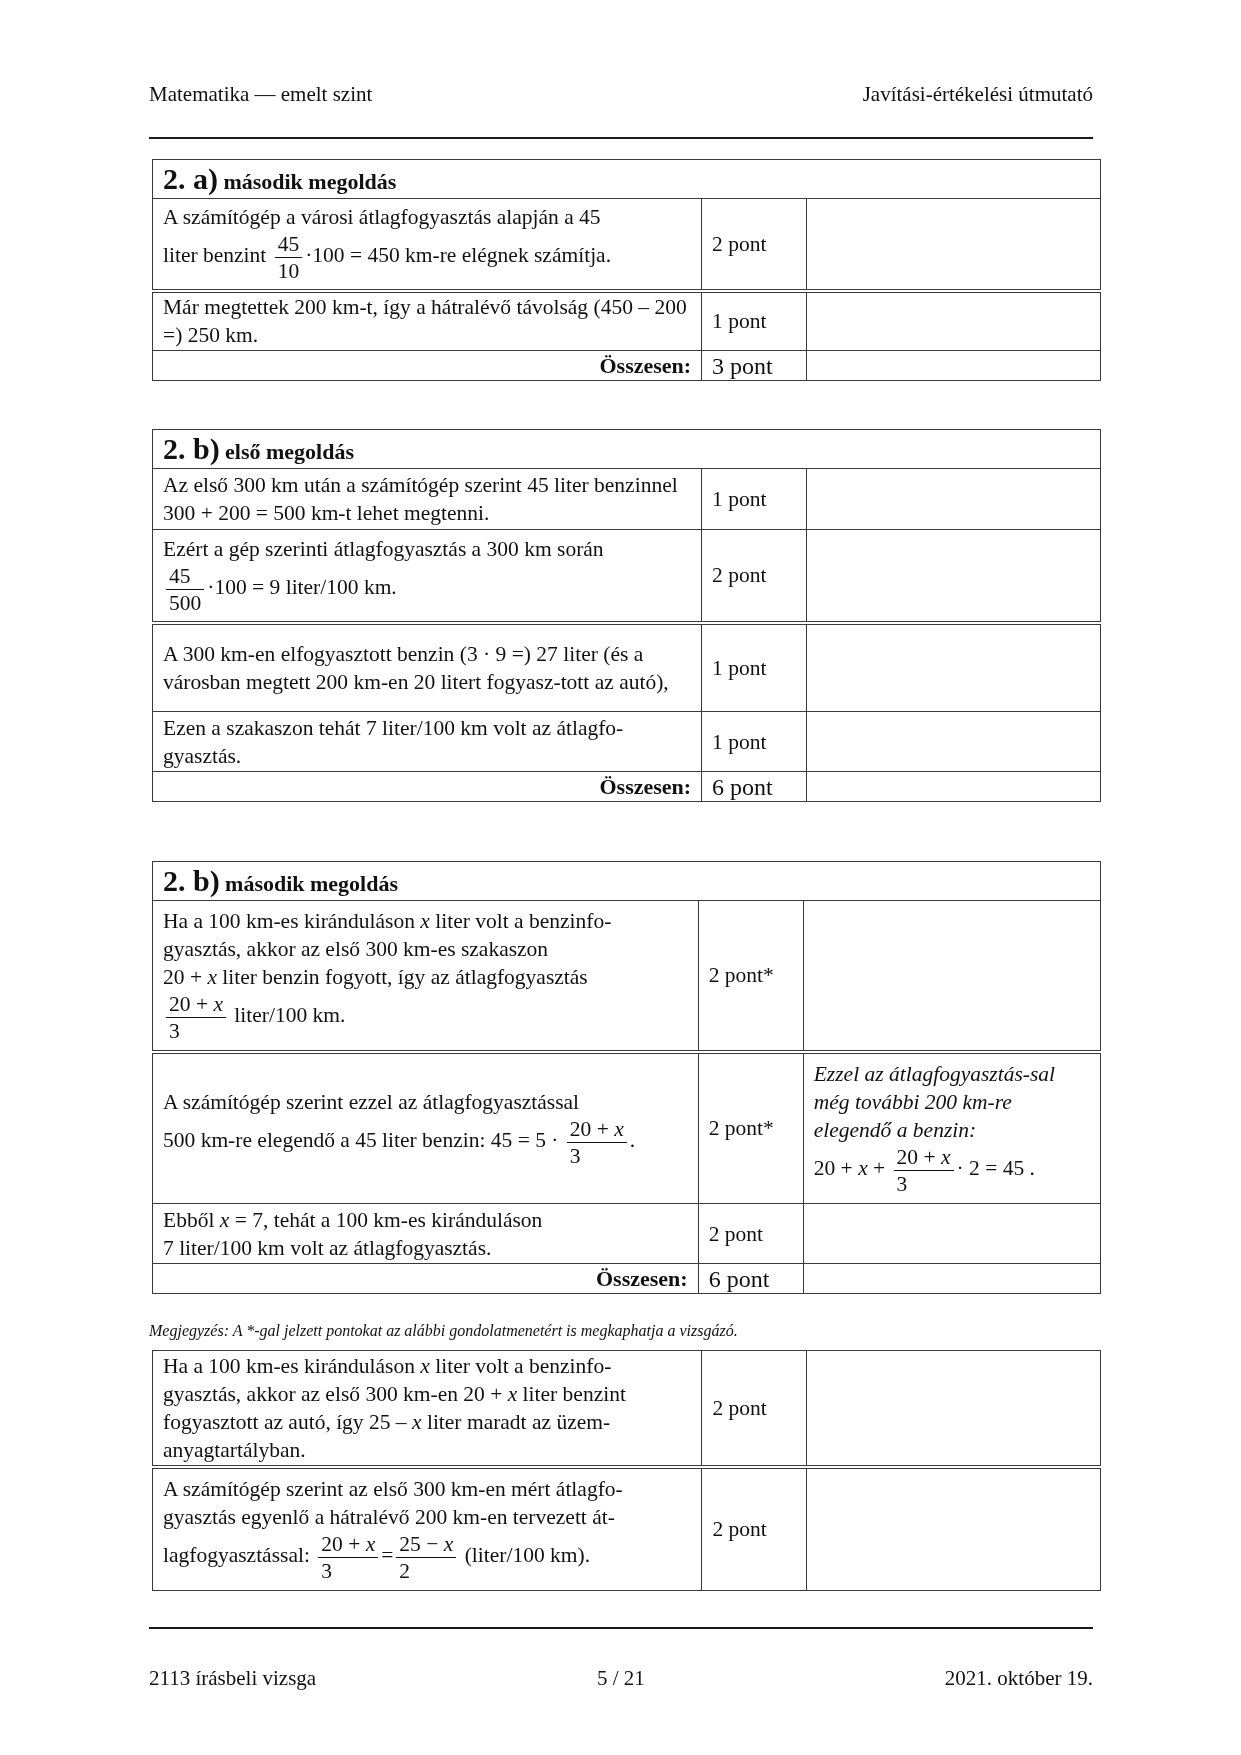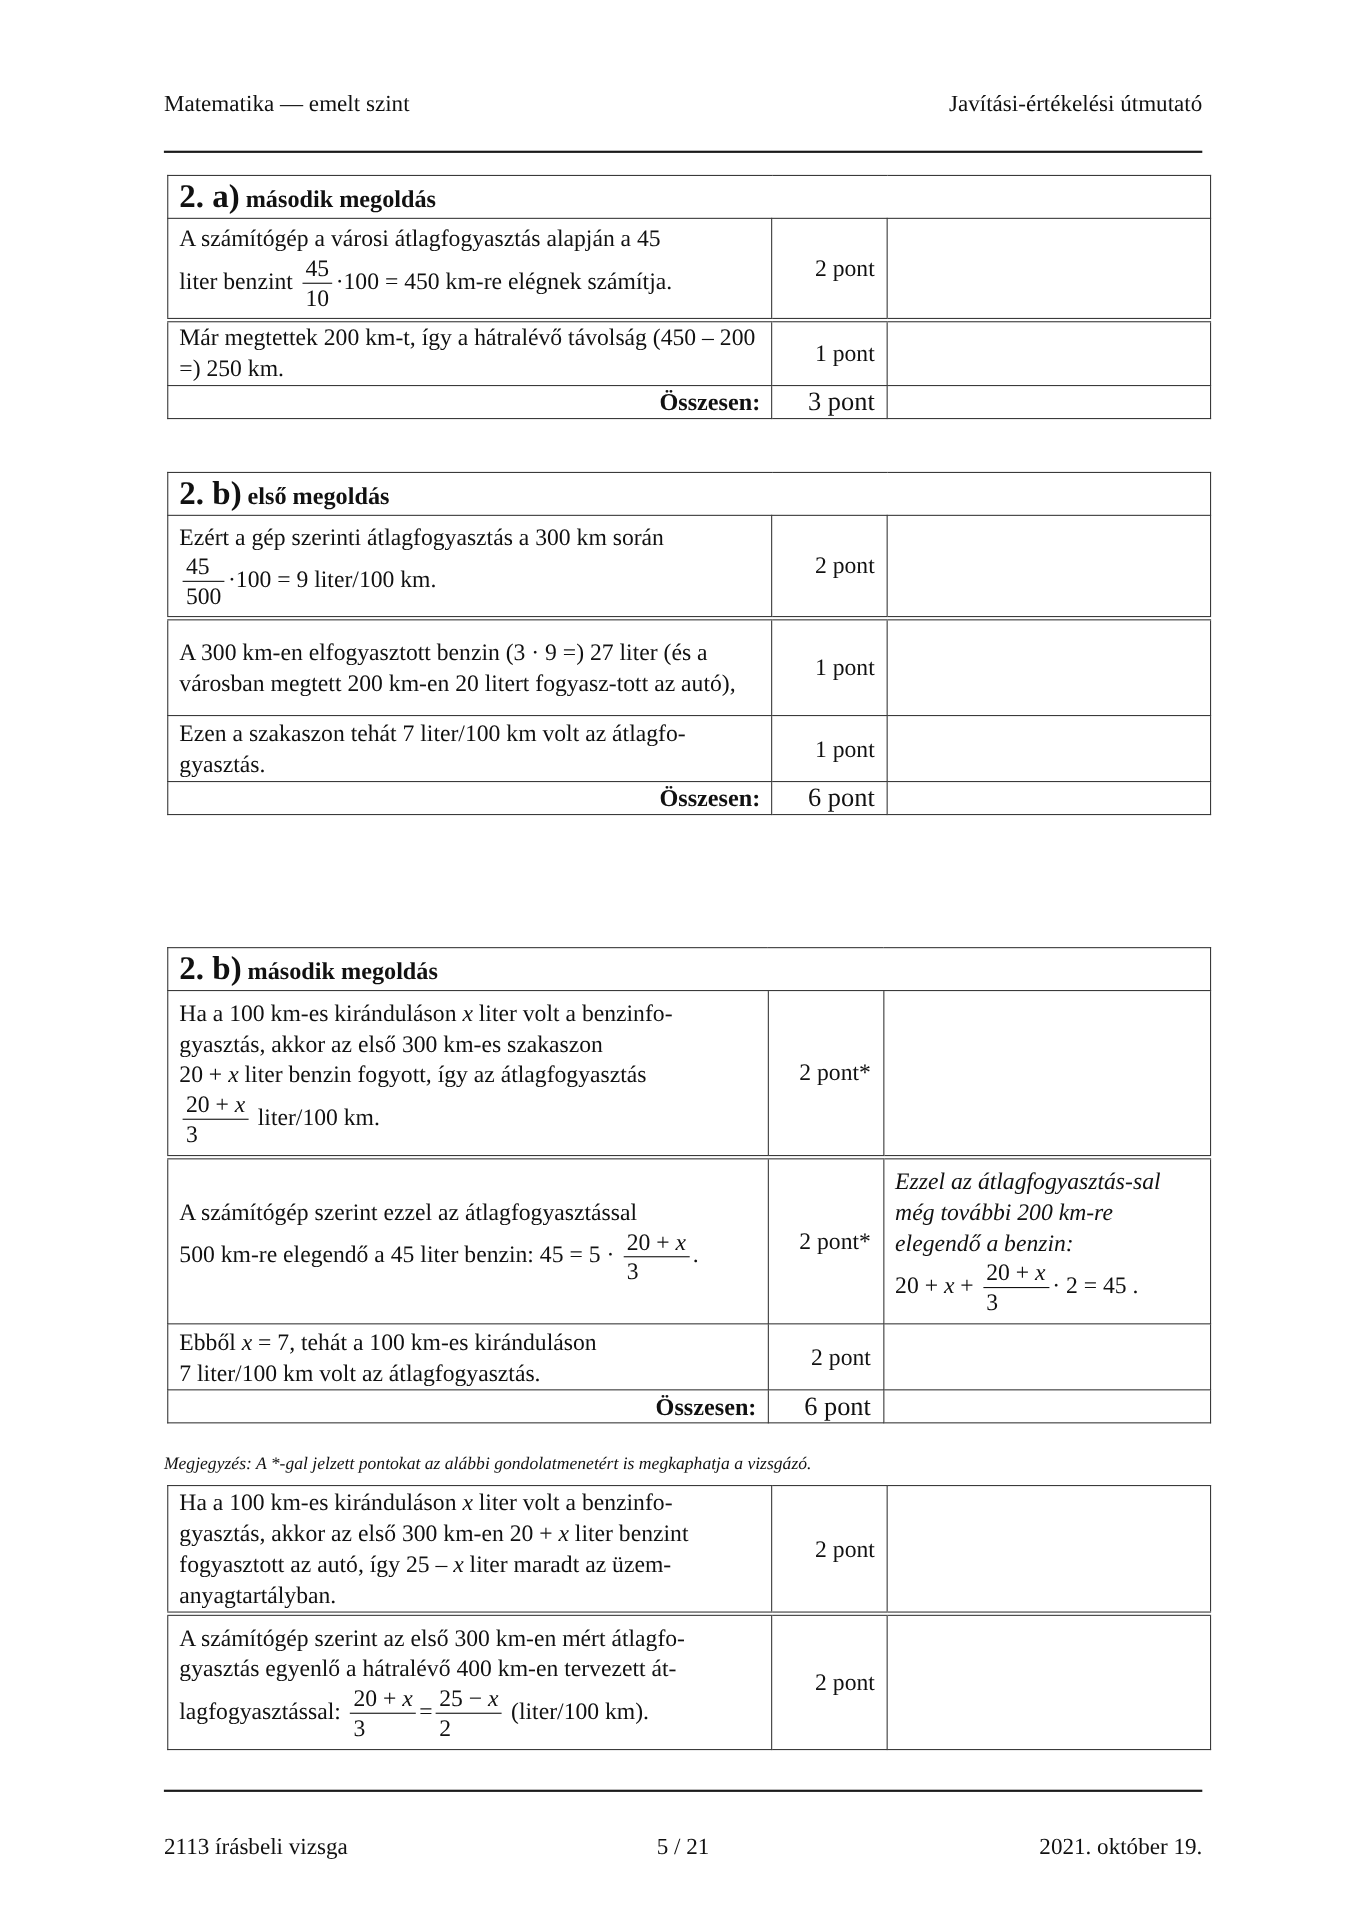--- a/index.html
+++ b/index.html
@@ -13,21 +13,21 @@
   .rule-bottom { top: 1627px; }
   .ftr { position: absolute; top: 1666px; font-size: 21px; }
   .ftr-left { left: 149px; }
   .ftr-center { left: 597px; }
   .ftr-right { right: 148px; text-align: center; }
 
   table.sol { position: absolute; left: 152px; width: 949px; border-collapse: collapse;
               font-size: 21.5px; line-height: 28px; }
   table.sol td { border: 1.5px solid #3a3a3a; padding: 0 10px; vertical-align: middle; }
   table.sol td.txt { width: 543px; }
-  table.sol td.pts { width: 84px; text-align: right; padding-right: 11px; white-space: nowrap; }
+  table.sol td.pts { width: 84px; text-align: left; padding-right: 11px; white-space: nowrap; }
   table.sol td.note { width: 283px; font-style: italic; }
   table.sol tr.dbl td { border-top: 4px double #3a3a3a; }
   table.sol td.title { padding: 2px 10px 0 10px; height: 36px; }
   .t-num { font-weight: bold; font-size: 30px; }
   .t-sub { font-weight: bold; font-size: 22px; }
   .total-lbl { text-align: right; font-weight: bold; font-size: 22px; }
   .total-val { font-weight: normal; font-size: 24px; }
 
   .frac { display: inline-flex; flex-direction: column; 
           vertical-align: middle; margin: 0 3px; line-height: 26px; }
@@ -80,20 +80,25 @@
   </table>
 
 <table class="sol" style="top:429px;border-radius:10px;">
   <tbody>
       <tr>
     <td class="title" colspan="3">
       <span class="t-num">2. b)</span>
       <span class="t-sub">első megoldás</span>
     </td>
   </tr>
+  <tr style="height:61px;">
+    <td class="txt">Az első 300 km után a számítógép szerint 45 liter benzinnel 300 + 200 = 500 km-t lehet megtenni.</td>
+    <td class="pts">1 pont</td>
+    <td class="note"></td>
+  </tr>
   <tr style="height:93px;">
     <td class="txt">
       <div>Ezért a gép szerinti átlagfogyasztás a 300 km során</div>
       <div>
         <span class="frac">
               <span class="num">45</span>
               <span class="den">500</span>
             </span><span>·100 = 9 liter/100 km.</span>
       </div>
     </td>
@@ -191,21 +196,21 @@
       <div><span>gyasztás, akkor az első 300 km-en 20 +</span> <i>x</i> <span>liter benzint</span></div>
       <div><span>fogyasztott az autó, így 25 –</span> <i>x</i> <span>liter maradt az üzem-</span></div>
       <div>anyagtartályban.</div>
     </td>
     <td class="pts">2 pont</td>
     <td class="note"></td>
   </tr>
   <tr class="dbl" style="height:124px;">
     <td class="txt math">
       <div>A számítógép szerint az első 300 km-en mért átlagfo-</div>
-      <div>gyasztás egyenlő a hátralévő 400 km-en tervezett át-</div>
+      <div>gyasztás egyenlő a hátralévő 200 km-en tervezett át-</div>
       <div>
         <span>lagfogyasztással:</span>
         <span class="frac">
               <span class="num frac-x">20 + <i>x</i></span>
               <span class="den">3</span>
             </span><span>=</span><span class="frac">
               <span class="num frac-x">25 − <i>x</i></span>
               <span class="den">2</span>
             </span>
         <span>(liter/100 km).</span>

